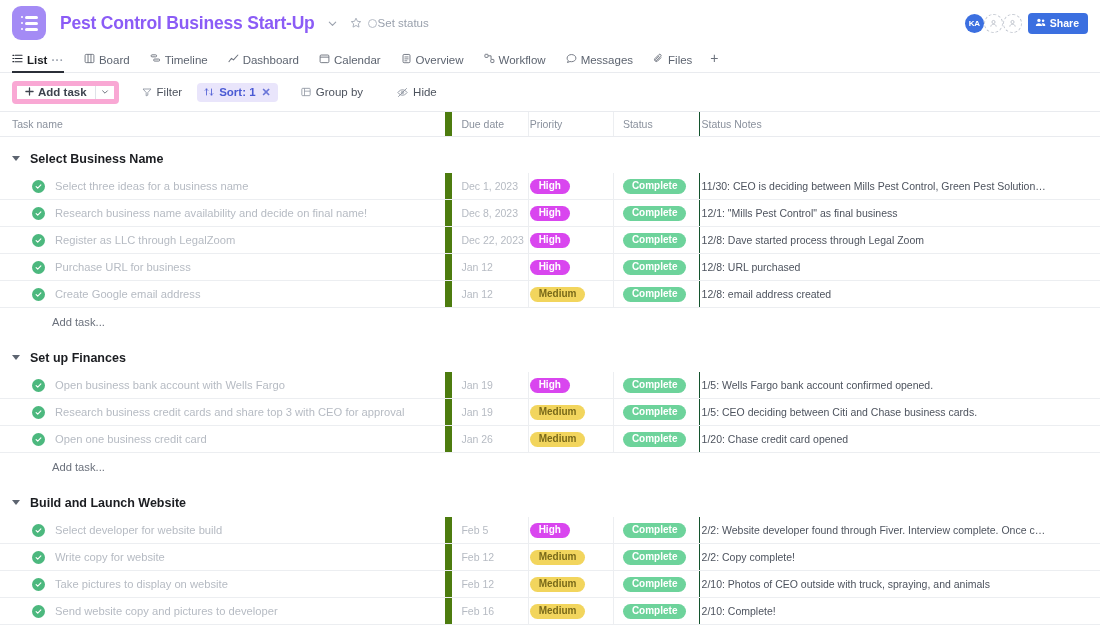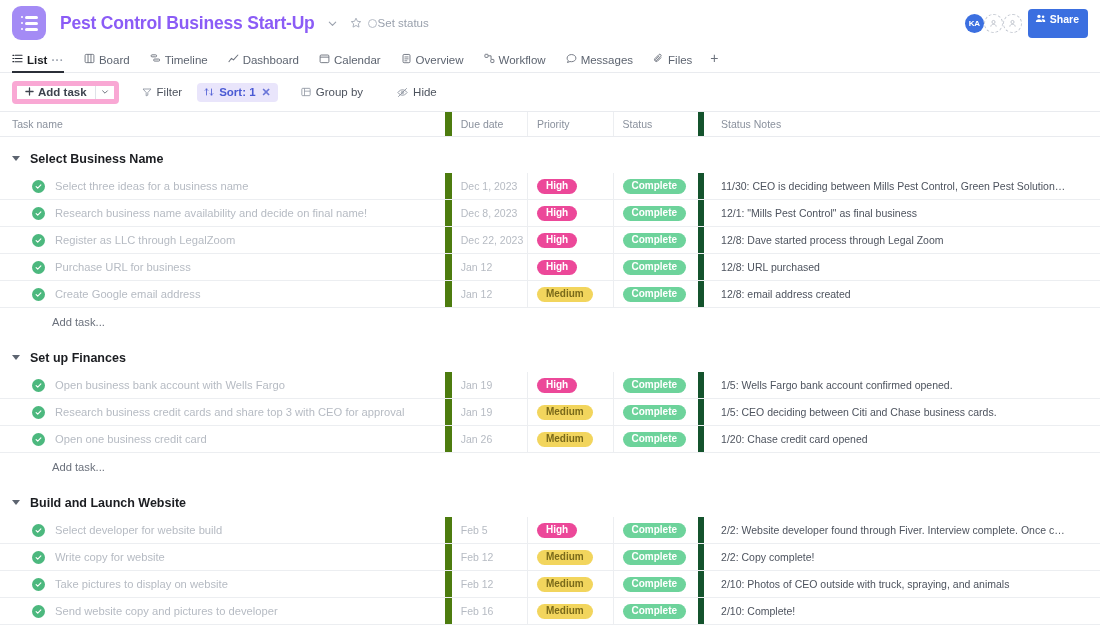--- a/index.html
+++ b/index.html
@@ -76,21 +76,21 @@
     border: 1.2px dashed #c3c8d1;
     color: #b0b6c0;
   }
   .share-btn {
     margin-left: 6px;
     background: #3b6fe0;
     color: #fff;
     font-size: 10.5px;
     font-weight: 600;
     border-radius: 4px;
-    padding: 4px 9px 12px 7px;
+    padding: 4px 9px 4px 7px;
     display: flex; align-items: center; gap: 4px;
     cursor: pointer;
   }
 
   
   .tabbar {
     height: 27px;
     display: flex;
     align-items: flex-end;
     padding: 0 12px;
@@ -184,23 +184,23 @@
     display: flex; align-items: center;
   }
   .cell {
     display: flex; align-items: center;
     font-size: 11px;
     overflow: hidden;
     white-space: nowrap;
   }
   .c-name   { width: 470px; padding-left: 12px; }
   .c-due    { width: 86px;  padding-left: 9px; border-left: 7px solid #4d7c0f; }
-  .c-prio   { width: 90px;  padding-left: 9px; border-left: 1px solid #eceef1; }
+  .c-prio   { width: 90px;  padding-left: 1px; border-left: 1px solid #eceef1; }
   .c-status { width: 90px;  padding-left: 9px; border-left: 1px solid #eceef1; }
-  .c-notes  { width: 424px; padding-left: 17px; border-left: 6px solid #14532d; }
+  .c-notes  { width: 424px; padding-left: 2px; border-left: 1px solid #14532d; }
 
   .group-head {
     height: 29px;
     display: flex; align-items: center;
     padding-left: 12px;
     margin-top: 7px;
   }
   .group-head .tri {
     width: 0; height: 0;
     border-left: 4.5px solid transparent;
@@ -252,21 +252,21 @@
   .pill {
     font-size: 10px;
     font-weight: 600;
     color: #fff;
     border-radius: 9px;
     padding: 2.5px 9px;
     line-height: 1;
     display: inline-block;
     cursor: pointer;
   }
-  .pill.high   { background: #ec4899; }
+  .pill.high   { background: #d946ef; }
   .pill.medium { background: #f2d55d; color: #7a6a1a; }
   .pill.complete { background: #6dd39b; }
 
   .addtask-row {
     height: 28px;
     display: flex; align-items: center;
     padding-left: 52px;
     font-size: 11.2px;
     color: #6b717c;
     cursor: pointer;

